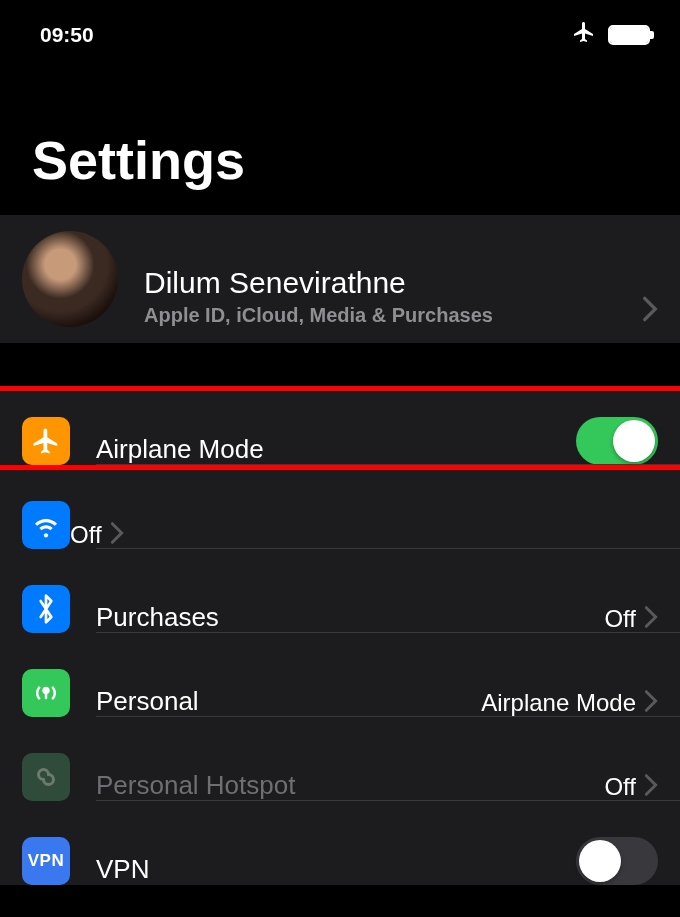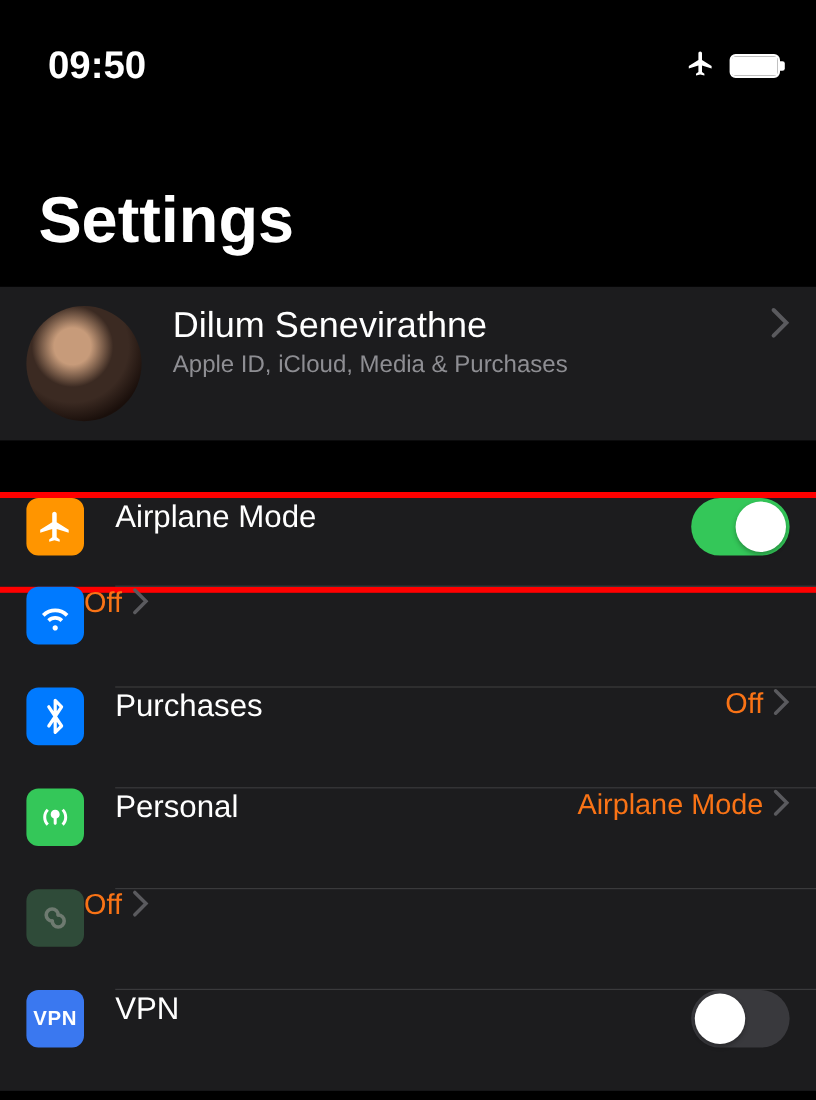--- a/index.html
+++ b/index.html
@@ -11,22 +11,22 @@
     color: #fff;
     overflow: hidden;
     position: relative;
   }
 
   
   .statusbar {
     display: flex;
     justify-content: space-between;
     align-items: center;
-    padding: 36px 30px 10px 40px;
-    font-size: 32px;
+    padding: 20px 30px 10px 40px;
+    font-size: 21px;
     font-weight: 600;
   }
   .statusbar .right {
     display: flex;
     align-items: center;
     gap: 12px;
   }
   .battery {
     width: 42px; height: 20px;
     border: 2px solid #fff;
@@ -50,21 +50,21 @@
     padding: 70px 12px 24px 32px;
   }
 
   
   .section {
     background: #1c1c1e;
     margin-bottom: 48px;
   }
   .row {
     display:flex;
-    align-items:flex-start;
+    align-items:flex-end;
     min-height: 84px;
     padding: 0 22px 0 22px;
     position: relative;
   }
   .row .sep {
     position:absolute;
     bottom:0; left:96px; right:0;
     height:1px;
     background:#3a3a3c;
   }
@@ -72,37 +72,37 @@
 
   
   .profile-row { padding:16px 22px; }
   .avatar {
     width: 96px; height:96px; border-radius:50%;
     background: radial-gradient(circle at 40% 35%, #c79b7a 0 18%, #3b2a22 40% 55%, #1a0f0b 75% 100%);
     flex-shrink:0;
   }
   .profile-text { margin-left:26px; flex:1; }
   .profile-name { font-size:30px; font-weight:500; color:#fff; }
-  .profile-sub { font-size:20px; color:#8e8e93; margin-top:4px; }
+  .profile-sub { font-size:20px; color:#8e8e93; margin-top:4px;font-weight:bold; }
 
   
   .appicon {
     width:48px; height:48px; border-radius:10px;
     display:flex; align-items:center; justify-content:center;
     flex-shrink:0;
   }
   .row-label {
     font-size:26px;
     margin-left:26px;
     flex:1;
     color:#fff;
   }
   .row-value {
     font-size:24px;
-    color:#f97316;
+    color:#ffffff;
     margin-right:8px;
   }
 
   
   .toggle {
     width:82px; height:48px; border-radius:24px;
     position:relative;
     flex-shrink:0;
   }
   .toggle.on { background:#34c759; }
@@ -232,20 +232,21 @@
     <div class="sep"></div>
   </div>
 
   <div class="row">
     <div class="appicon bg-dgreen">
       <svg width="30" height="30" viewBox="0 0 24 24" fill="none" stroke="#6e7a70" stroke-width="2.4" stroke-linecap="round">
           <path d="M10 14a4 4 0 1 1 4-4"></path>
           <path d="M14 10a4 4 0 1 1-4 4"></path>
         </svg>
     </div>
+    <div class="row-label dim">Personal Hotspot</div>
     <div class="row-value">Off</div>
     <span class="chevr">
       <svg width="14" height="24" viewBox="0 0 12 20" fill="none" stroke="#5a5a5e" stroke-width="2.5" stroke-linecap="round">
           <path d="M2 2l8 8-8 8"></path>
         </svg>
     </span>
     <div class="sep"></div>
   </div>
 
   <div class="row">

